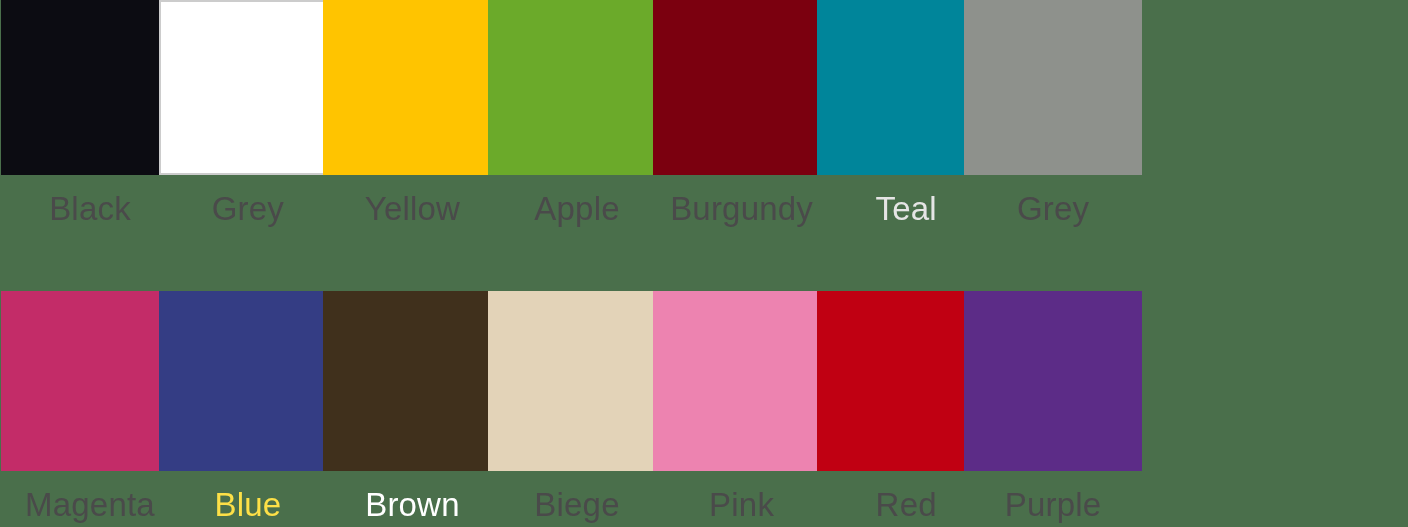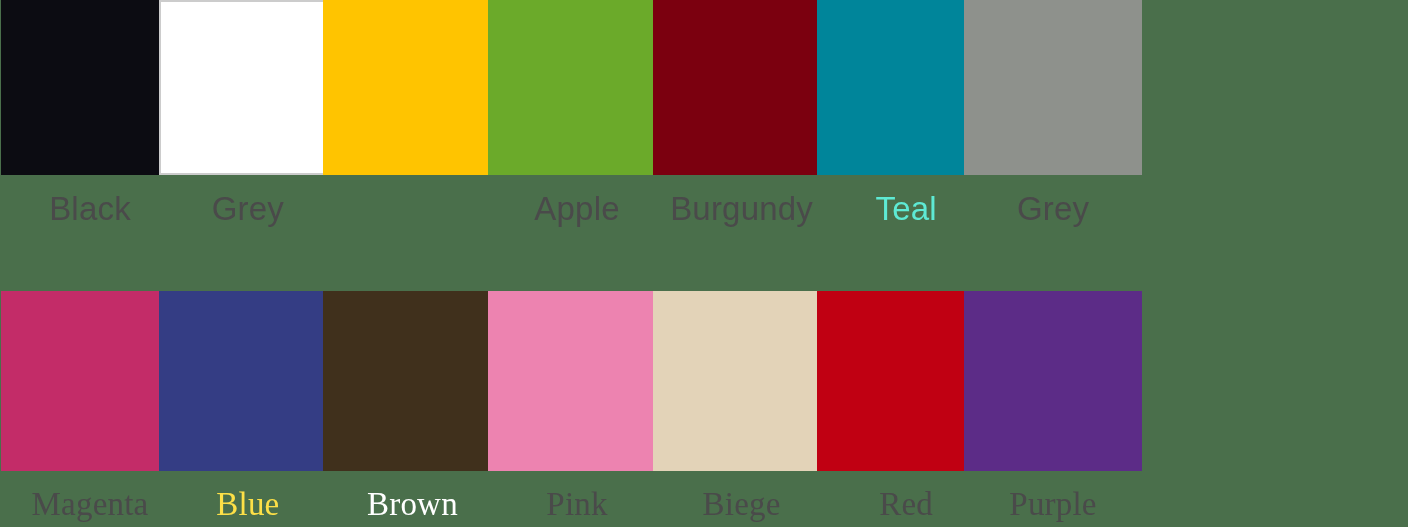--- a/index.html
+++ b/index.html
@@ -57,21 +57,21 @@
     width: 100%;
     text-align: center;
     color: #4a4a4a;
     font-size: 33px;
     font-weight: 400;
     letter-spacing: 0.2px;
     line-height: 1;
     white-space: nowrap;
   }
   .row-top .chip-label { top: 192px; }
-  .row-bottom .chip-label { top: 197px; font-family: Liberation Serif, serif; }
+  .row-bottom .chip-label { top: 197px; }
 
   
   .swatch-cell.edge-left .chip {
     left: 0;
     transform: none;
   }
   .swatch-cell.edge-left .chip-label {
     left: 0;
     width: 178px;
   }
@@ -95,58 +95,59 @@
       <div class="swatch-cell edge-left">
         <div class="chip" title="#0c0c12" style="background: rgb(12, 12, 18);"></div>
         <div class="chip-label" style="color: rgb(74, 74, 74);">Black</div>
       </div>
       <div class="swatch-cell">
         <div class="chip bordered" title="#ffffff" style="background: rgb(255, 255, 255); border-color: rgb(204, 204, 204);"></div>
         <div class="chip-label" style="color: rgb(74, 74, 74);">Grey</div>
       </div>
       <div class="swatch-cell">
         <div class="chip" title="#ffc400" style="background: rgb(255, 196, 0);"></div>
+        <div class="chip-label" style="color: rgb(74, 74, 74);">Yellow</div>
       </div>
       <div class="swatch-cell">
         <div class="chip" title="#6baa2a" style="background: rgb(107, 170, 42);"></div>
         <div class="chip-label" style="color: rgb(74, 74, 74);">Apple</div>
       </div>
       <div class="swatch-cell">
         <div class="chip" title="#7b000f" style="background: rgb(123, 0, 15);"></div>
         <div class="chip-label" style="color: rgb(74, 74, 74);">Burgundy</div>
       </div>
       <div class="swatch-cell">
         <div class="chip" title="#00859a" style="background: rgb(0, 133, 154);"></div>
-        <div class="chip-label" style="color: #5eead4;">Teal</div>
+        <div class="chip-label" style="color: #e5e5e5;">Teal</div>
       </div>
       <div class="swatch-cell edge-right">
         <div class="chip" title="#8e918c" style="background: rgb(142, 145, 140);"></div>
         <div class="chip-label" style="color: rgb(74, 74, 74);">Grey</div>
       </div>
     </div>
     <div class="swatch-row row-bottom">
       <div class="swatch-cell edge-left">
         <div class="chip" title="#c32c68" style="background: rgb(195, 44, 104);"></div>
         <div class="chip-label" style="color: rgb(74, 74, 74);">Magenta</div>
       </div>
       <div class="swatch-cell">
         <div class="chip" title="#343d84" style="background: rgb(52, 61, 132);"></div>
         <div class="chip-label" style="color: #fde047;">Blue</div>
       </div>
       <div class="swatch-cell">
         <div class="chip" title="#40301c" style="background: rgb(64, 48, 28);"></div>
         <div class="chip-label" style="color: #ffffff;">Brown</div>
       </div>
       <div class="swatch-cell">
+        <div class="chip" title="#e3d3b8" style="background: rgb(227, 211, 184);"></div>
+        <div class="chip-label" style="color: rgb(74, 74, 74);">Biege</div>
+      </div>
+      <div class="swatch-cell">
         <div class="chip" title="#ed83b0" style="background: rgb(237, 131, 176);"></div>
         <div class="chip-label" style="color: rgb(74, 74, 74);">Pink</div>
-      </div>
-      <div class="swatch-cell">
-        <div class="chip" title="#e3d3b8" style="background: rgb(227, 211, 184);"></div>
-        <div class="chip-label" style="color: rgb(74, 74, 74);">Biege</div>
       </div>
       <div class="swatch-cell">
         <div class="chip" title="#c00012" style="background: rgb(192, 0, 18);"></div>
         <div class="chip-label" style="color: rgb(74, 74, 74);">Red</div>
       </div>
       <div class="swatch-cell edge-right">
         <div class="chip" title="#5c2c87" style="background: rgb(92, 44, 135);"></div>
         <div class="chip-label" style="color: rgb(74, 74, 74);">Purple</div>
       </div>
     </div>

